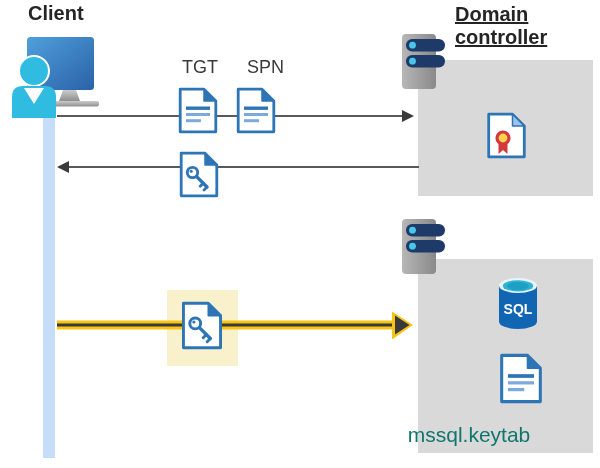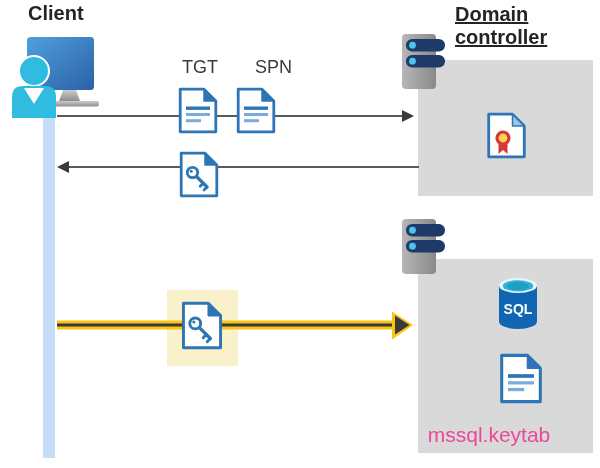--- a/index.html
+++ b/index.html
@@ -6,21 +6,21 @@
   .canvas{position:relative;width:600px;height:468px;background:#fff;overflow:hidden;}
   .label{position:absolute;color:#242424;font-weight:700;font-size:20px;line-height:1.15;}
   .ticket-label{position:absolute;color:#3a3a3a;font-weight:400;font-size:18px;text-align:right;}
   .lifeline{position:absolute;left:43px;top:101px;width:12px;height:357px;background:#c5ddf8;z-index:0;}
   .gbox{position:absolute;background:#d9d9d9;z-index:0;}
   .dc-box{left:418px;top:60px;width:175px;height:136px;}
   .linux-box{left:418px;top:259px;width:175px;height:194px;}
   .highlight{position:absolute;left:167px;top:290px;width:71px;height:76px;background:#f9f1cb;z-index:1;}
   .arrows{position:absolute;left:0;top:0;z-index:2;}
   .icon{position:absolute;z-index:3;}
-  .keytab-label{position:absolute;left:418px;top:423px;width:142px;text-align:center;font-size:21px;font-weight:400;color:#ec4899;z-index:3;}
+  .keytab-label{position:absolute;left:398px;top:423px;width:142px;text-align:center;font-size:21px;font-weight:400;color:#0f766e;z-index:3;}
 </style>
 </head>
 <body>
 
 <div class="canvas">
 
   <svg width="0" height="0" style="position:absolute" aria-hidden="true">
     <defs>
       <linearGradient id="gradMonitor" x1="0" y1="0" x2="1" y2="1">
         <stop offset="0" stop-color="#4fa0dc"></stop>
@@ -85,21 +85,21 @@
   <svg class="icon" style="left:10px;top:30px;" width="95" height="95" viewBox="0 0 95 95">
     <rect x="17" y="7" width="67" height="53" rx="3.5" fill="url(#gradMonitor)"></rect>
     <polygon points="53,60 66,60 70,71 49,71" fill="url(#gradStand)"></polygon>
     <rect x="44" y="71" width="45" height="5.5" rx="2" fill="url(#gradStand)"></rect>
     <circle cx="24" cy="41" r="15" fill="#30bce1" stroke="#ffffff" stroke-width="2"></circle>
     <path d="M2 88 V67 q0 -11 11 -11 h22 q11 0 11 11 v21 Z" fill="#30bce1"></path>
     <polygon points="14,58 34,58 24,74" fill="#ffffff"></polygon>
   </svg>
 
   <div class="ticket-label" style="left:178px;top:57px;width:40px;">TGT</div>
-  <div class="ticket-label" style="left:252px;top:57px;width:40px;">SPN</div>
+  <div class="ticket-label" style="left:244px;top:57px;width:40px;">SPN</div>
   <svg class="icon" style="left:178px;top:87px;" width="40" height="47">
       <use href="#sym-doc"></use>
     </svg>
   <svg class="icon" style="left:236px;top:87px;" width="40" height="47">
       <use href="#sym-doc"></use>
     </svg>
   <svg class="icon" style="left:179px;top:151px;" width="40" height="47">
       <use href="#sym-keydoc"></use>
     </svg>
   <svg class="icon" style="left:181px;top:301px;" width="42" height="49">

